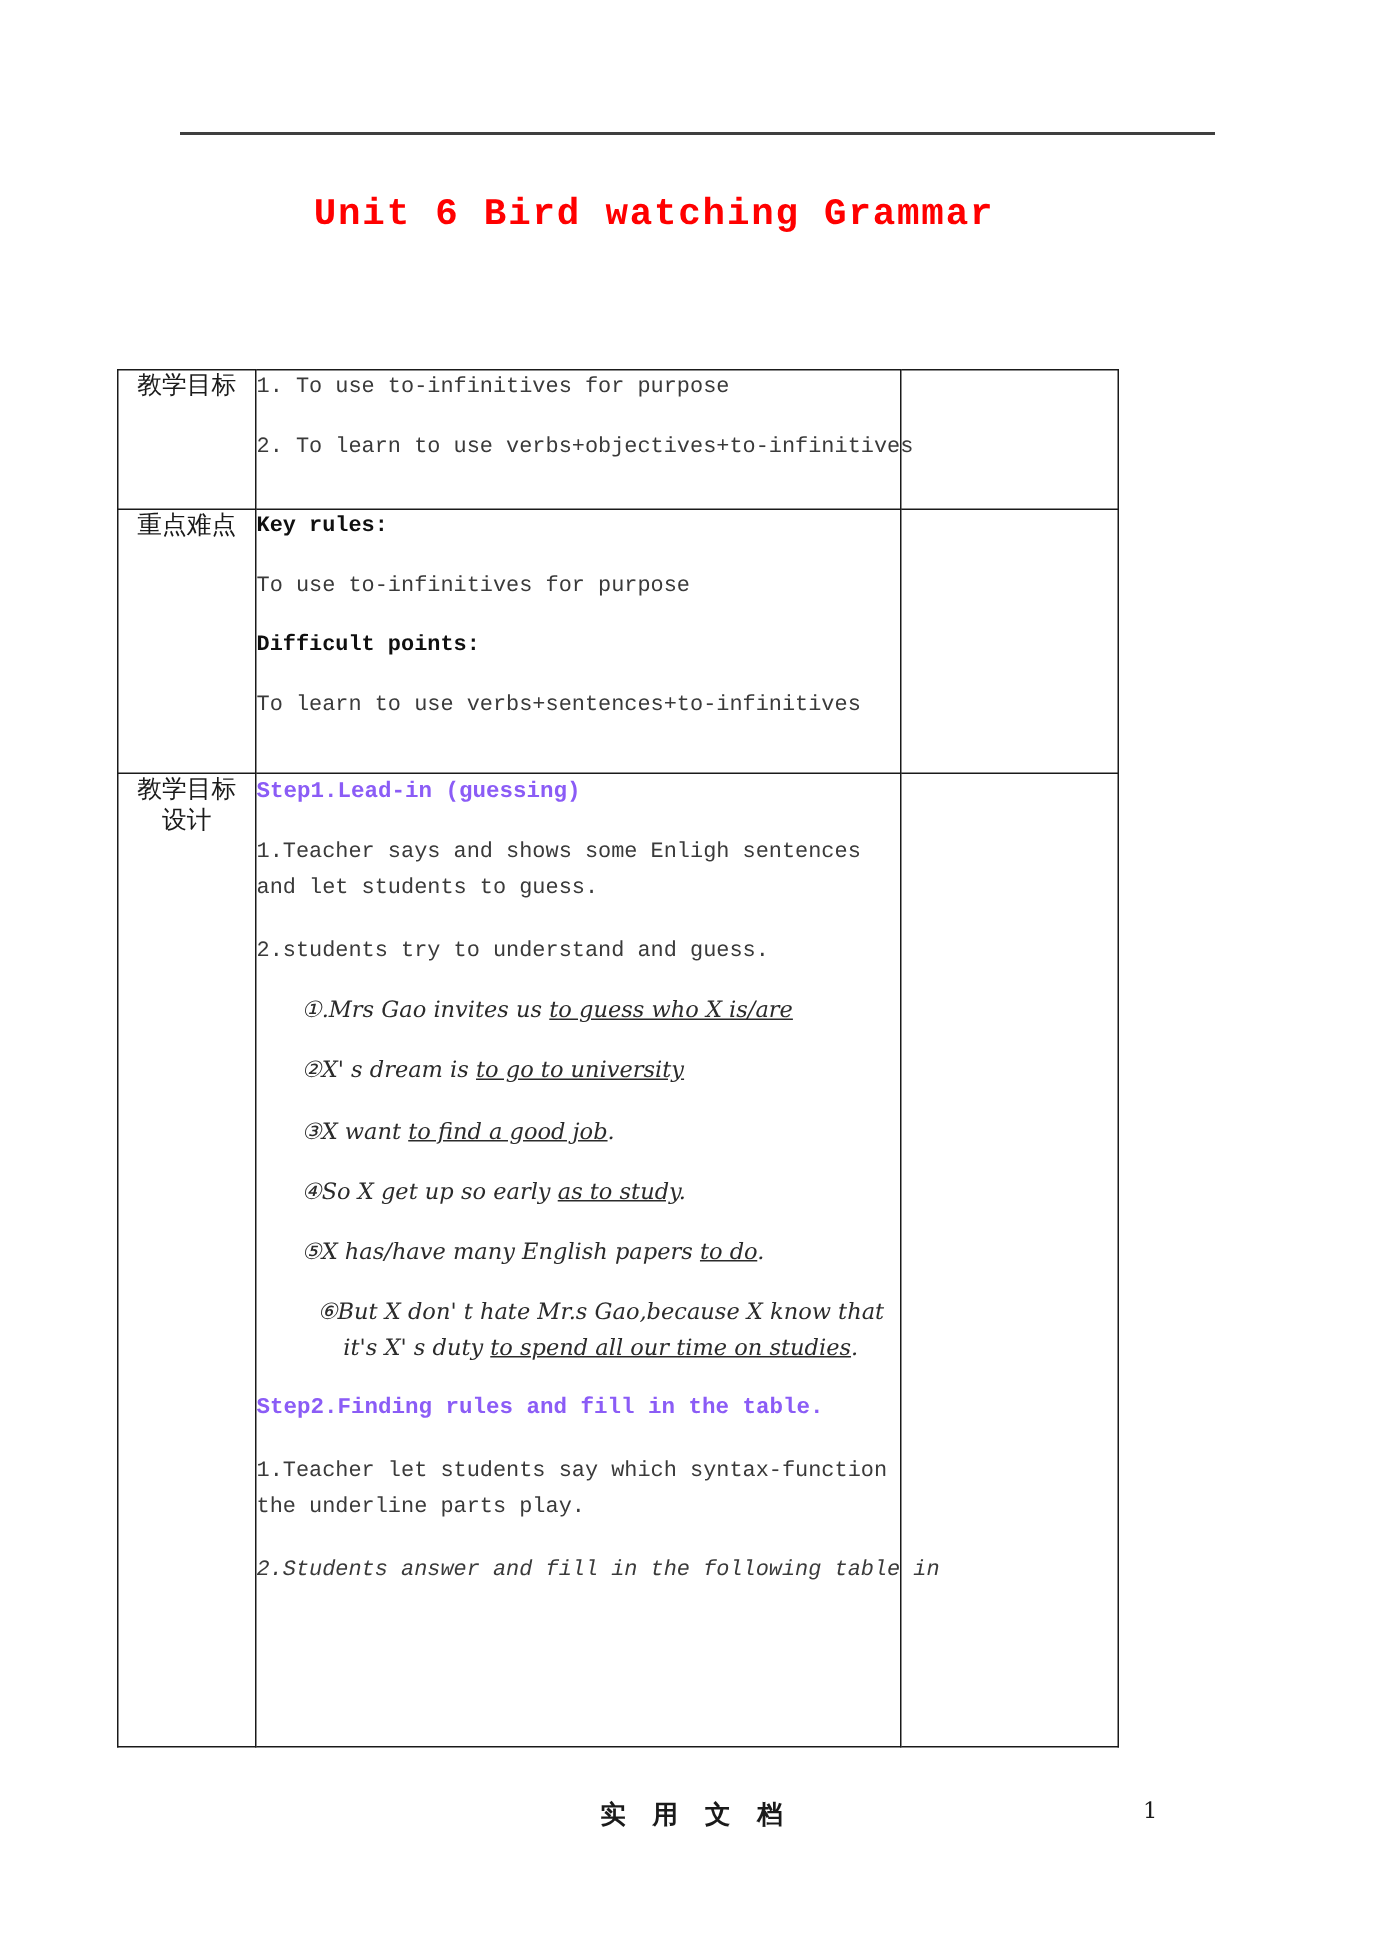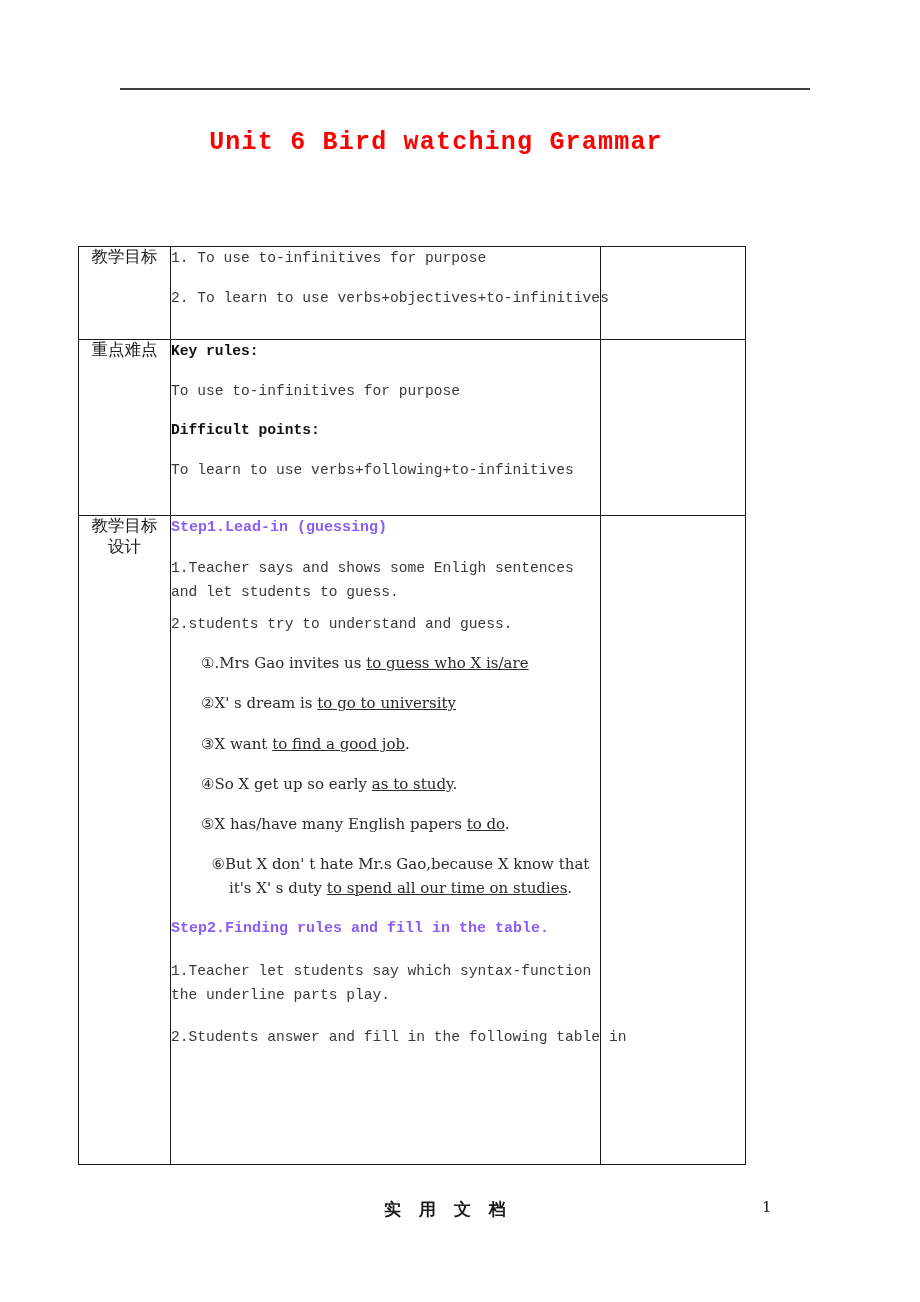--- a/index.html
+++ b/index.html
@@ -88,20 +88,21 @@
     white-space: nowrap;
   }
   .body-cell p.last { margin-bottom: 2px; }
 
   .bold-line {
     font-weight: bold;
     color: #101010;
   }
 
   .ex-line {
+    font-style: italic;
     font-family: "DejaVu Serif", "Liberation Serif", serif;
     font-size: 15px;
     color: #2b2b2b;
     margin: 0 0 21px 0;
     padding-left: 30px;
     white-space: nowrap;
   }
   .ex-line.hang {
     padding-left: 30px;
     text-indent: 0;
@@ -134,20 +135,21 @@
     position: absolute;
     left: 0;
     top: 1198px;
     width: 896px;
     text-align: center;
     font-family: "DejaVu Serif", "Liberation Serif", serif;
     font-weight: bold;
     font-size: 17px;
     letter-spacing: 6px;
     color: #1a1a1a;
+    padding-left: 16px;
   }
   .footer-page {
     position: absolute;
     left: 762px;
     top: 1198px;
     width: 40px;
     text-align: left;
     font-family: "DejaVu Serif", "Liberation Serif", serif;
     font-size: 15px;
     color: #1a1a1a;
@@ -178,55 +180,55 @@
         </td>
         <td></td>
       </tr>
 
       <tr>
         <td class="label-cell">重点难点</td>
         <td class="body-cell" style="height:175px;">
           <p class="bold-line">Key rules:</p>
           <p> To use to-infinitives for purpose</p>
           <p class="bold-line">Difficult points:</p>
-          <p class="last">To learn to use verbs+following+to-infinitives</p>
+          <p class="last">To learn to use verbs+sentences+to-infinitives</p>
         </td>
         <td></td>
       </tr>
 
       <tr>
         <td class="label-cell">
           <div>教学目标</div>
           <div>设计</div>
         </td>
         <td class="body-cell" style="height:648px;">
 
           <div class="step-head">Step1.Lead-in (guessing)</div>
 
-          <div class="plain" style="margin-bottom:8px;">1.Teacher says and shows some Enligh sentences and let students to guess.</div>
+          <div class="plain" style="margin-bottom:18px;">1.Teacher says and shows some Enligh sentences and let students to guess.</div>
 
           <div class="plain nowrap" style="">2.students try to understand and guess.</div>
 
           <p class="ex-line"><span>①.</span><span>Mrs Gao invites us </span><u>to guess who X is/are</u><span></span></p>
 
           <p class="ex-line"><span>②</span><span>X' s dream is </span><u>to go to university</u><span></span></p>
 
           <p class="ex-line"><span>③</span><span>X want </span><u>to find a good job</u><span>.</span></p>
 
           <p class="ex-line"><span>④</span><span>So X get up so early </span><u>as to study</u><span>.</span></p>
 
           <p class="ex-line"><span>⑤</span><span>X has/have many English papers </span><u>to do</u><span>.</span></p>
 
           <p class="ex-line hang" style="margin-bottom:17px;"><span>⑥</span><span>But X don' t hate Mr.s Gao,because X know that it's X' s duty </span><u>to spend all our time on studies</u><span>.</span></p>
 
           <div class="step-head" style="margin-bottom:20px;">Step2.Finding rules and fill in the table.</div>
 
           <div class="plain" style="margin-bottom:19px;">1.Teacher let students say which syntax-function the underline parts play.</div>
 
-          <div class="plain nowrap" style="margin-bottom:0;">2.Students answer and fill in the following table in</div>
+          <div class="plain nowrap" style="margin-bottom:0;font-style:italic;">2.Students answer and fill in the following table in</div>
 
         </td>
         <td></td>
       </tr>
 
     </tbody>
   </table>
 
   <div class="footer-text">实 用 文 档</div>
   <div class="footer-page">1</div>

